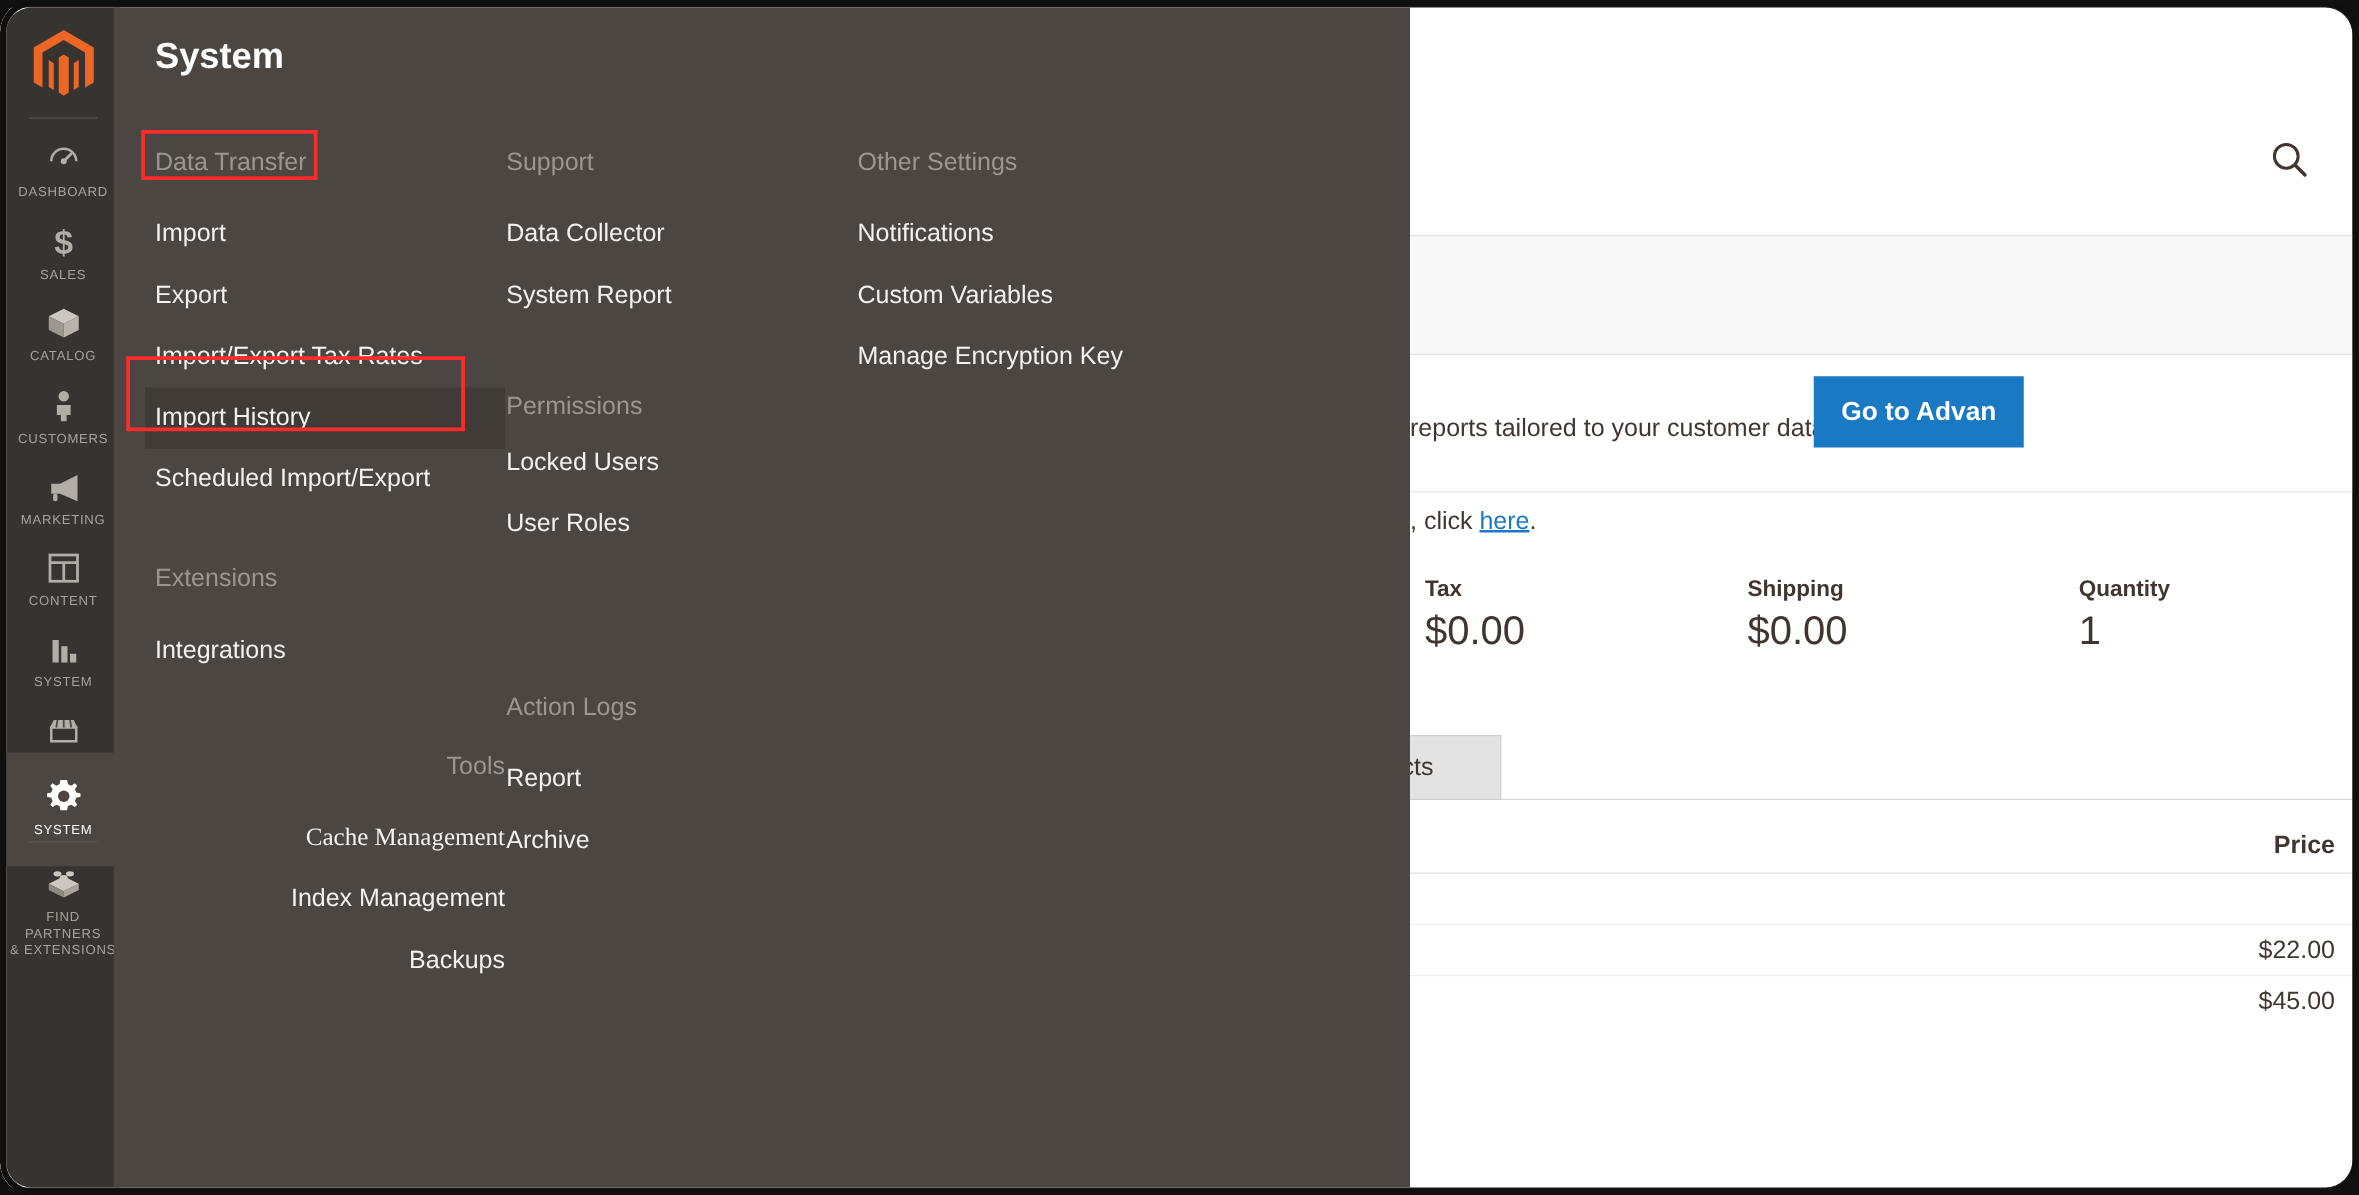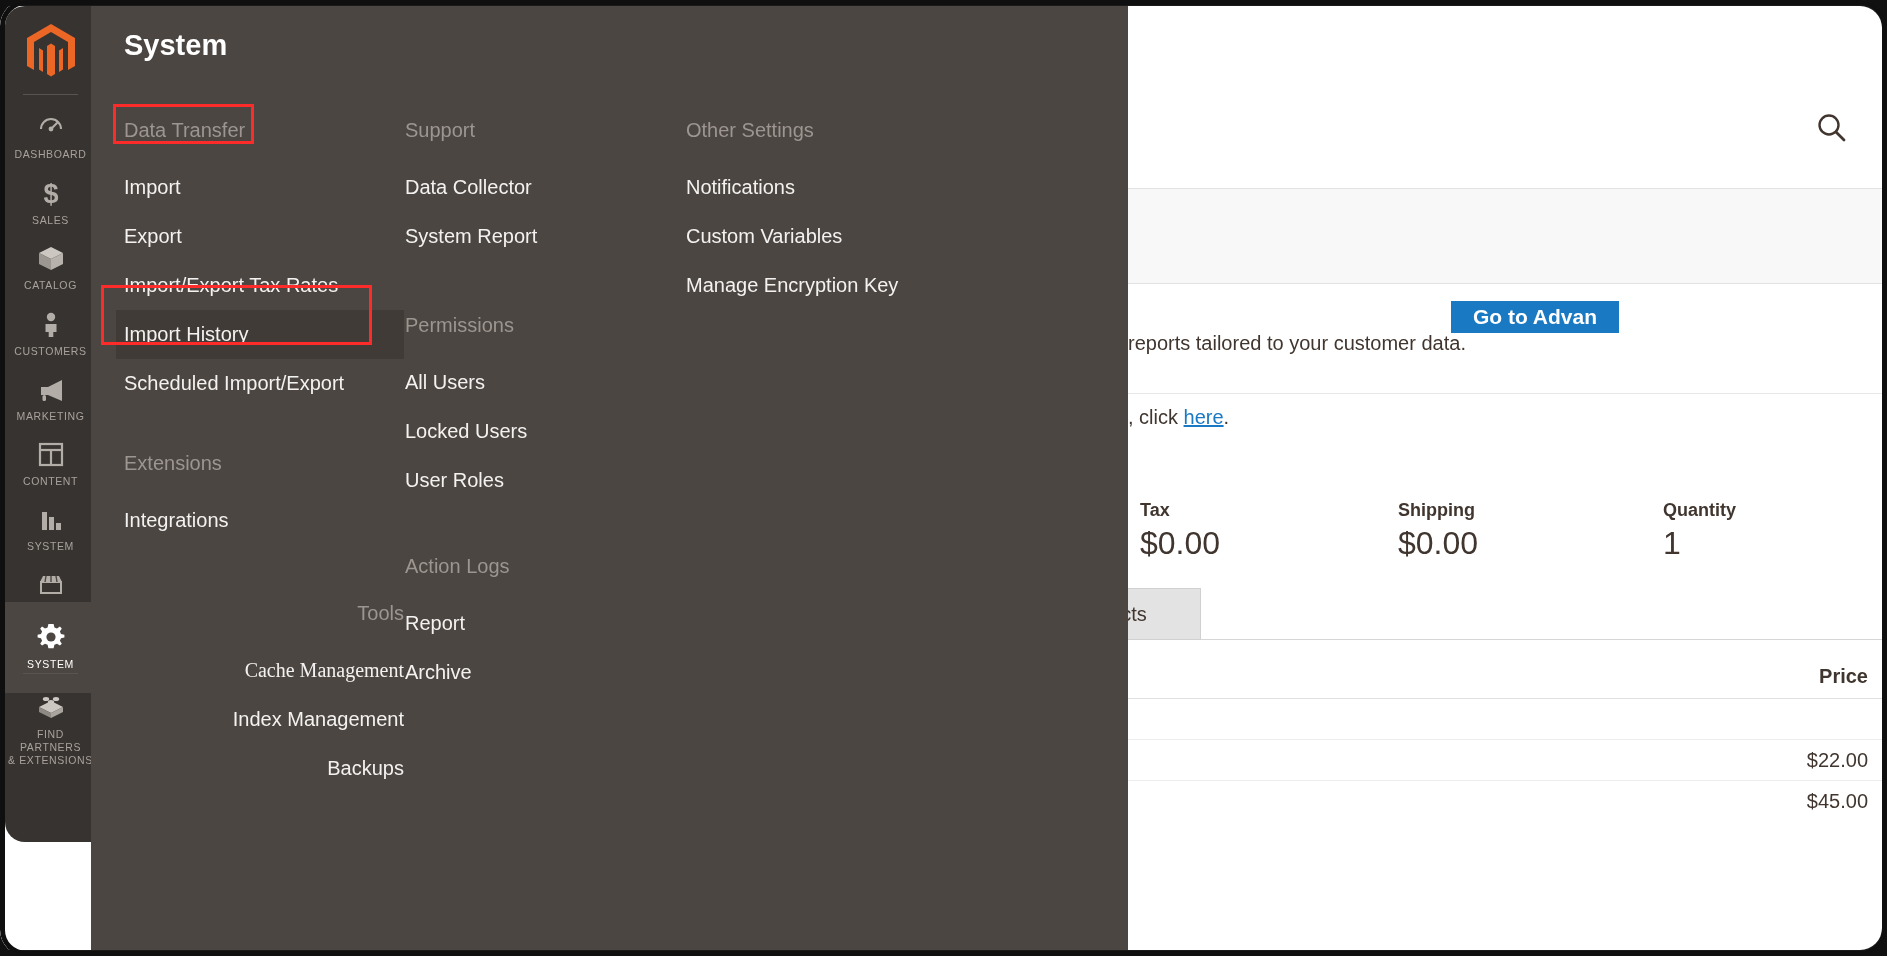--- a/index.html
+++ b/index.html
@@ -54,42 +54,42 @@
     background: #fff;
     border-bottom: 1px solid #e8e8e8;
   }
   .adv-text {
     position: absolute; left: 0; top: 48px;
     font-size: 20px; color: #41362f;
     white-space: nowrap;
   }
   .adv-btn {
     position: absolute; left: 1451px; top: 295px;
-    height: 32px; padding: 10px 22px;
+    height: 57px; padding: 10px 22px;
     background: #1979c3; color: #fff;
     font-size: 21px; font-weight: bold;
     display: flex; align-items: center;
     white-space: nowrap;
     border: none; cursor: pointer;
     overflow: hidden;
     font-family: "Liberation Sans", sans-serif;
   }
 
   .here-row {
     position: absolute; left: 1128px; right: 0;
     top: 400px; height: 50px;
     font-size: 20px; color: #41362f;
   }
   .here-row .hlink { color: #1979c3; }
 
   
   .stats {
     position: absolute; left: 1128px; right: 0; top: 455px; height: 90px;
   }
-  .stat { position: absolute; top: 0; margin-top: 39px; }
+  .stat { position: absolute; top: 0; }
   .stat-label { font-size: 18px; font-weight: bold; color: #41362f; }
   .stat-value { font-size: 32px; color: #41362f; margin-top: 4px; font-weight: 300; }
   .stat-0 { left: 12px; }
   .stat-1 { left: 270px; }
   .stat-2 { left: 535px; }
 
   
   .tabrow {
     position: absolute; left: 1128px; right: 0; top: 582px; height: 52px;
     border-bottom: 1px solid #d6d6d6;
@@ -116,21 +116,21 @@
   }
   .prow { height: 41px; position: relative; border-bottom: 1px solid #ededed; }
   .prow .pval {
     position: absolute; right: 14px; top: 10px;
     font-size: 20px; color: #41362f; margin-top: 40px;
   }
 
   
   #sidebar {
     position: absolute; left: 5px; top: 6px;
-    width: 91px; height: 836px;
+    width: 91px; height: 944px;
     background: #373330;
     border-radius: 20px 0 0 20px;
     z-index: 20;
   }
   .logo {
     position: absolute; left: 0; right: 0; top: 16px;
     display: flex; justify-content: center;
   }
   .logo-sep {
     position: absolute; left: 18px; right: 18px; top: 88px;
@@ -413,21 +413,20 @@
     <div class="mcol mcol-1">
 
       <div class="mgroup" style="top:104px;">
         <div class="ghead">Support</div>
         <a class="mitem" style="margin-top:12px;">Data Collector</a>
         <a class="mitem">System Report</a>
       </div>
 
       <div class="mgroup" style="top:299px;">
         <div class="ghead">Permissions</div>
-        <a class="mitem" style="margin-top:12px;">All Users</a>
         <a class="mitem">Locked Users</a>
         <a class="mitem">User Roles</a>
       </div>
 
       <div class="mgroup" style="top:540px;">
         <div class="ghead">Action Logs</div>
         <a class="mitem" style="margin-top:12px;">Report</a>
         <a class="mitem">Archive</a>
       </div>
     </div>

